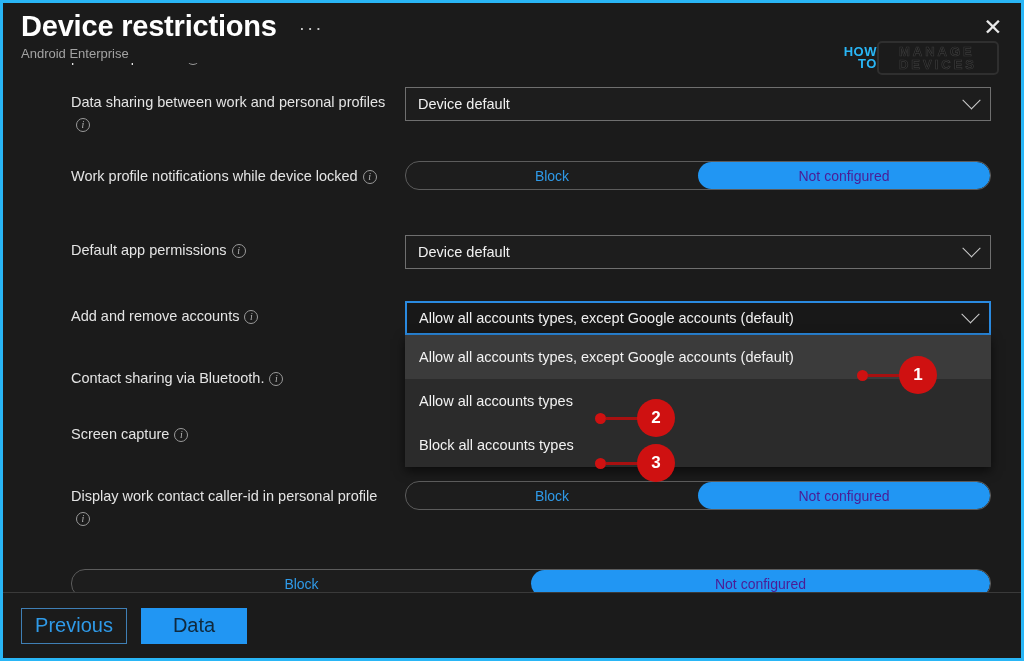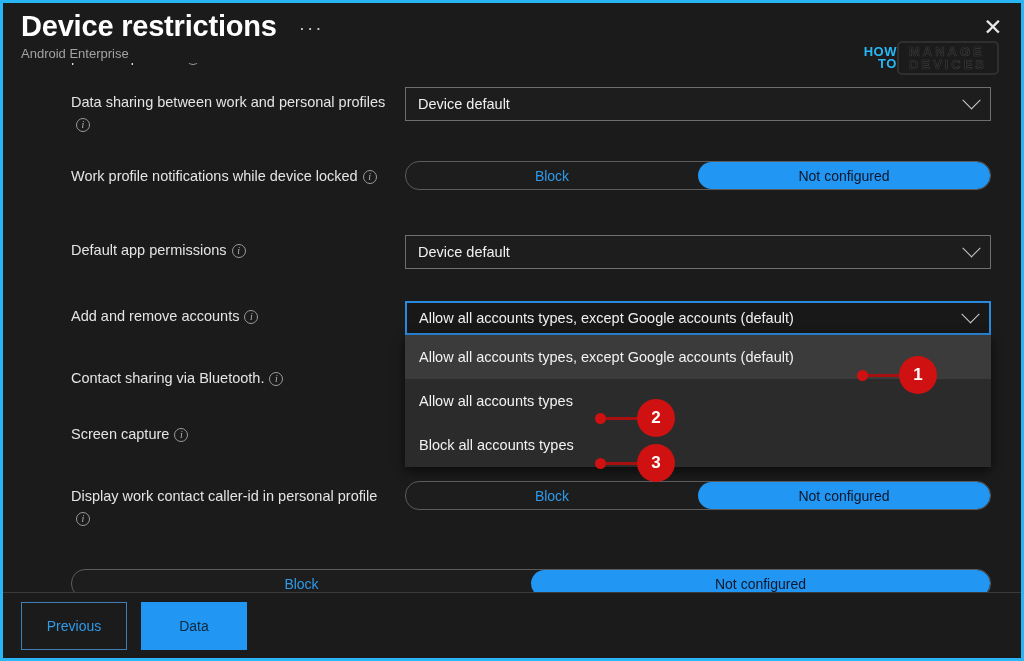--- a/index.html
+++ b/index.html
@@ -82,21 +82,21 @@
   .wm-how, .wm-to {
     color: #29b6f6;
     font-size: 13px;
     font-weight: bold;
     letter-spacing: 0.5px;
     font-family: "Liberation Sans", sans-serif;
   }
   #wm-box {
     border: 2px solid #2f2f2f;
     border-radius: 5px;
-    padding: 2px 10px;
+    padding: 2px 20px;
     display: flex;
     flex-direction: column;
     line-height: 13px;
   }
   .wm-manage, .wm-devices {
     color: #171717;
     -webkit-text-stroke: 0.7px #3a3a3a;
     font-size: 13px;
     font-weight: bold;
     letter-spacing: 3px;
@@ -235,42 +235,42 @@
   }
   .toggle-seg {
     flex: 1 1 50%;
     display: flex;
     align-items: center;
     justify-content: center;
     font-size: 14px;
     border-radius: 14px;
   }
   .toggle-seg.off { color: #2f9ae8; }
-  .toggle-seg.on  { background: #2196f3; color: #0f172a; }
+  .toggle-seg.on  { background: #2196f3; color: #4c1d95; }
 
   
   #footer {
     position: absolute;
     left: 0; right: 0; bottom: 0;
     height: 66px;
     background: #1b1b1b;
     border-top: 1px solid #3a3a3a;
     display: flex;
     align-items: center;
     padding-left: 18px;
     gap: 14px;
     z-index: 20;
   }
   .btn {
-    height: 48px;
+    height: 36px;
     min-width: 106px;
     display: flex;
     align-items: center;
     justify-content: center;
-    font-size: 14px;
+    font-size: 20px;
     cursor: pointer;
   }
   #previous-button { border: 1px solid #3f7fb5; background: #1b1b1b; color: #2f9ae8; }
   #next-button { background: #2196f3; color: #10293d; }
 </style>
 </head>
 <body>
 
 <div id="window">
 

